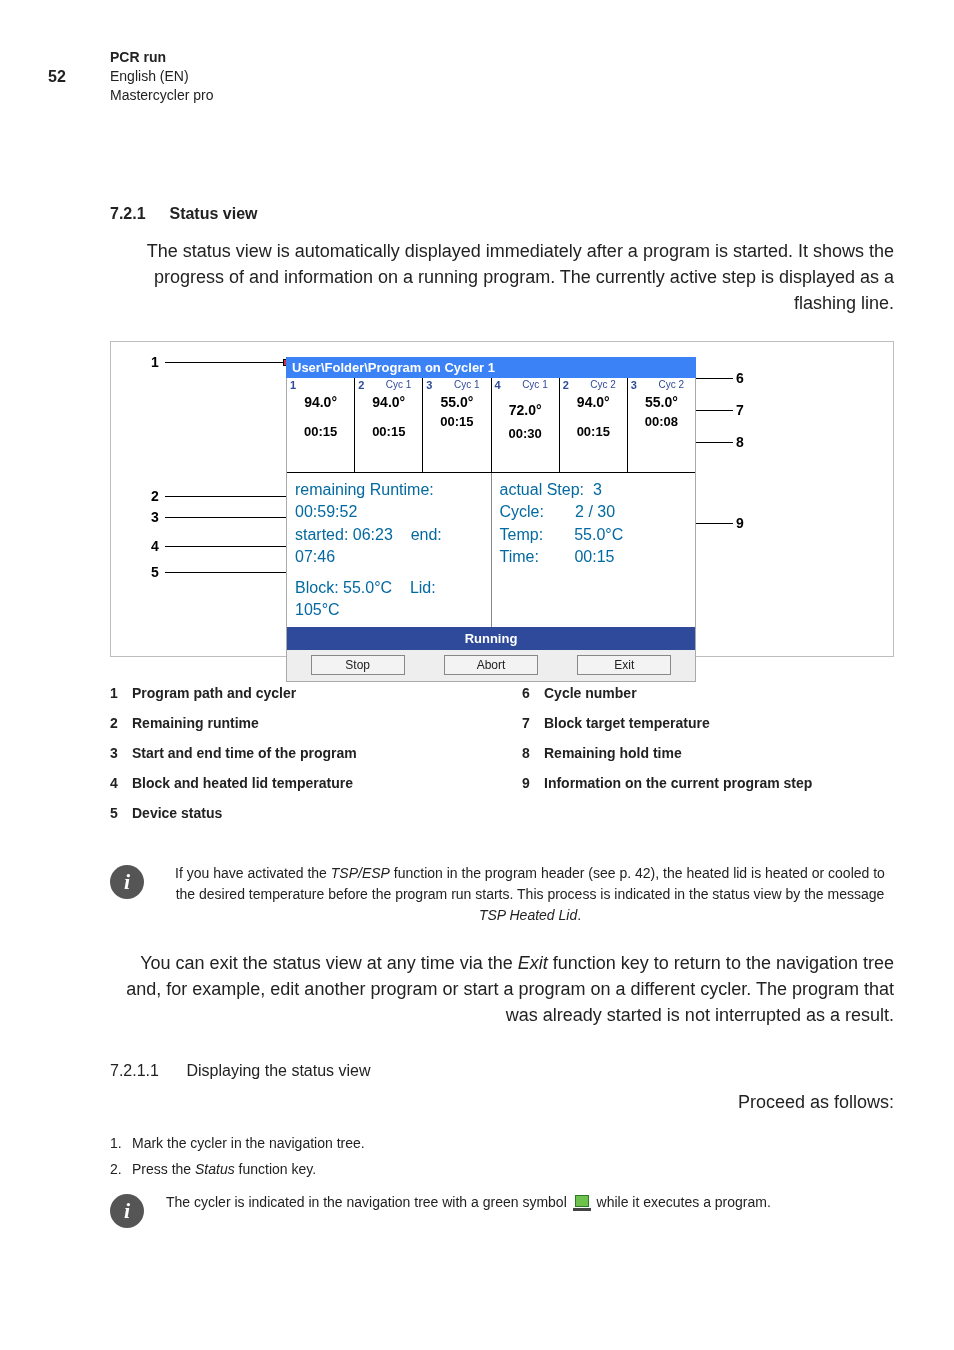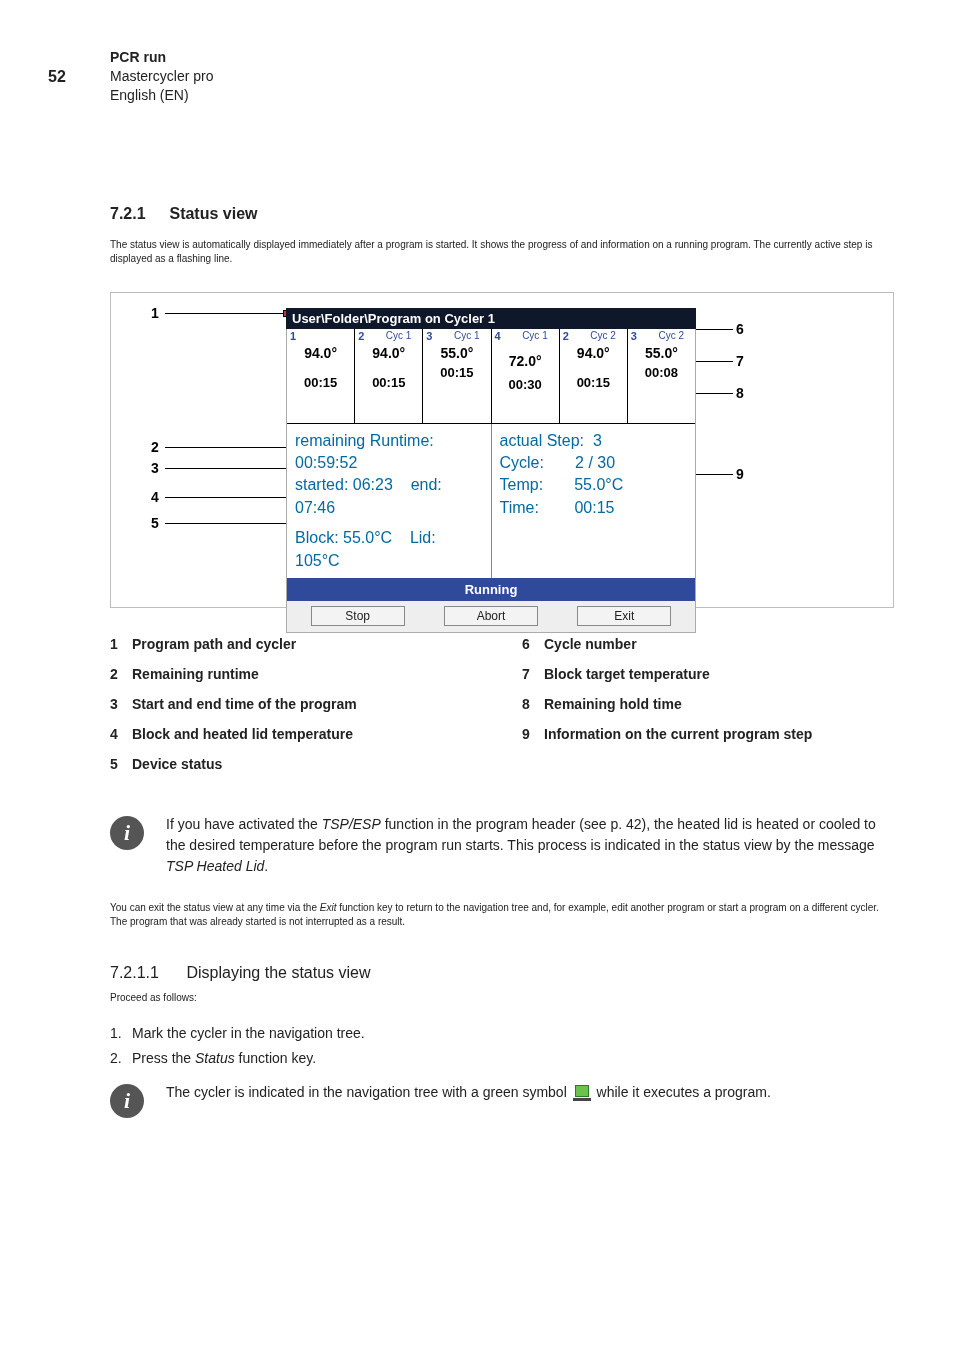--- a/index.html
+++ b/index.html
@@ -28,39 +28,40 @@
   }
   .head-block .title { font-weight: bold; }
   .section-hdr {
     margin-top: 100px;
     font-size: 16px;
     font-weight: 600;
   }
   .section-hdr .num { display:inline-block; width:55px; }
   .body-text {
     margin-top: 15px;
-    font-size: 10px;
+    font-size: 18px;
     line-height: 1.45;
+    text-align: right;
   }
   .figure-frame {
     border: 1px solid #bdbdbd;
     margin-top: 25px;
     padding: 12px 30px 12px 30px;
     height: 290px;
     position: relative;
   }
   
   .shot-wrap {
     position: absolute;
     left: 175px;
     top: 15px;
     width: 410px;
   }
   .shot-title {
-    background: #0f172a;
+    background: #3b82f6;
     color: #fff;
     font-size: 13px;
     font-weight: bold;
     padding: 3px 6px;
     position: relative;
   }
   .shot-body {
     border: 1px solid #aaa;
     border-top: none;
     background: #fff;
@@ -167,21 +168,21 @@
     align-items:center;
     justify-content:center;
     flex-shrink:0;
     color:#fff;
     font-family:Georgia, serif;
     font-style:italic;
     font-weight:bold;
     font-size:22px;
     margin-top:2px;
   }
-  .note-text { font-size:14px; line-height:1.5; }
+  .note-text { font-size:14px; line-height:1.5;text-align:center; }
   .note-text .ital { font-style:italic; }
   .subsection-hdr {
     margin-top:34px;
     font-size:16px;
     font-weight:normal;
   }
   .subsection-hdr .num { display:inline-block; width:72px; }
   .ol {
     margin-top:16px;
     font-size:14px;
@@ -209,22 +210,22 @@
   }
 </style>
 </head>
 <body>
 
 <div class="page">
   <div class="page-number">52</div>
 
   <div class="head-block">
     <div class="title">PCR run</div>
+    <div>English (EN)</div>
     <div>Mastercycler pro</div>
-    <div>English (EN)</div>
   </div>
 
   <div class="section-hdr">
     <span class="num">7.2.1</span>
     <span>Status view</span>
   </div>
 
   <div class="body-text">The status view is automatically displayed immediately after a program is started. It shows the progress of and information on a running program. The currently active step is displayed as a flashing line.</div>
 
   <div class="figure-frame">

